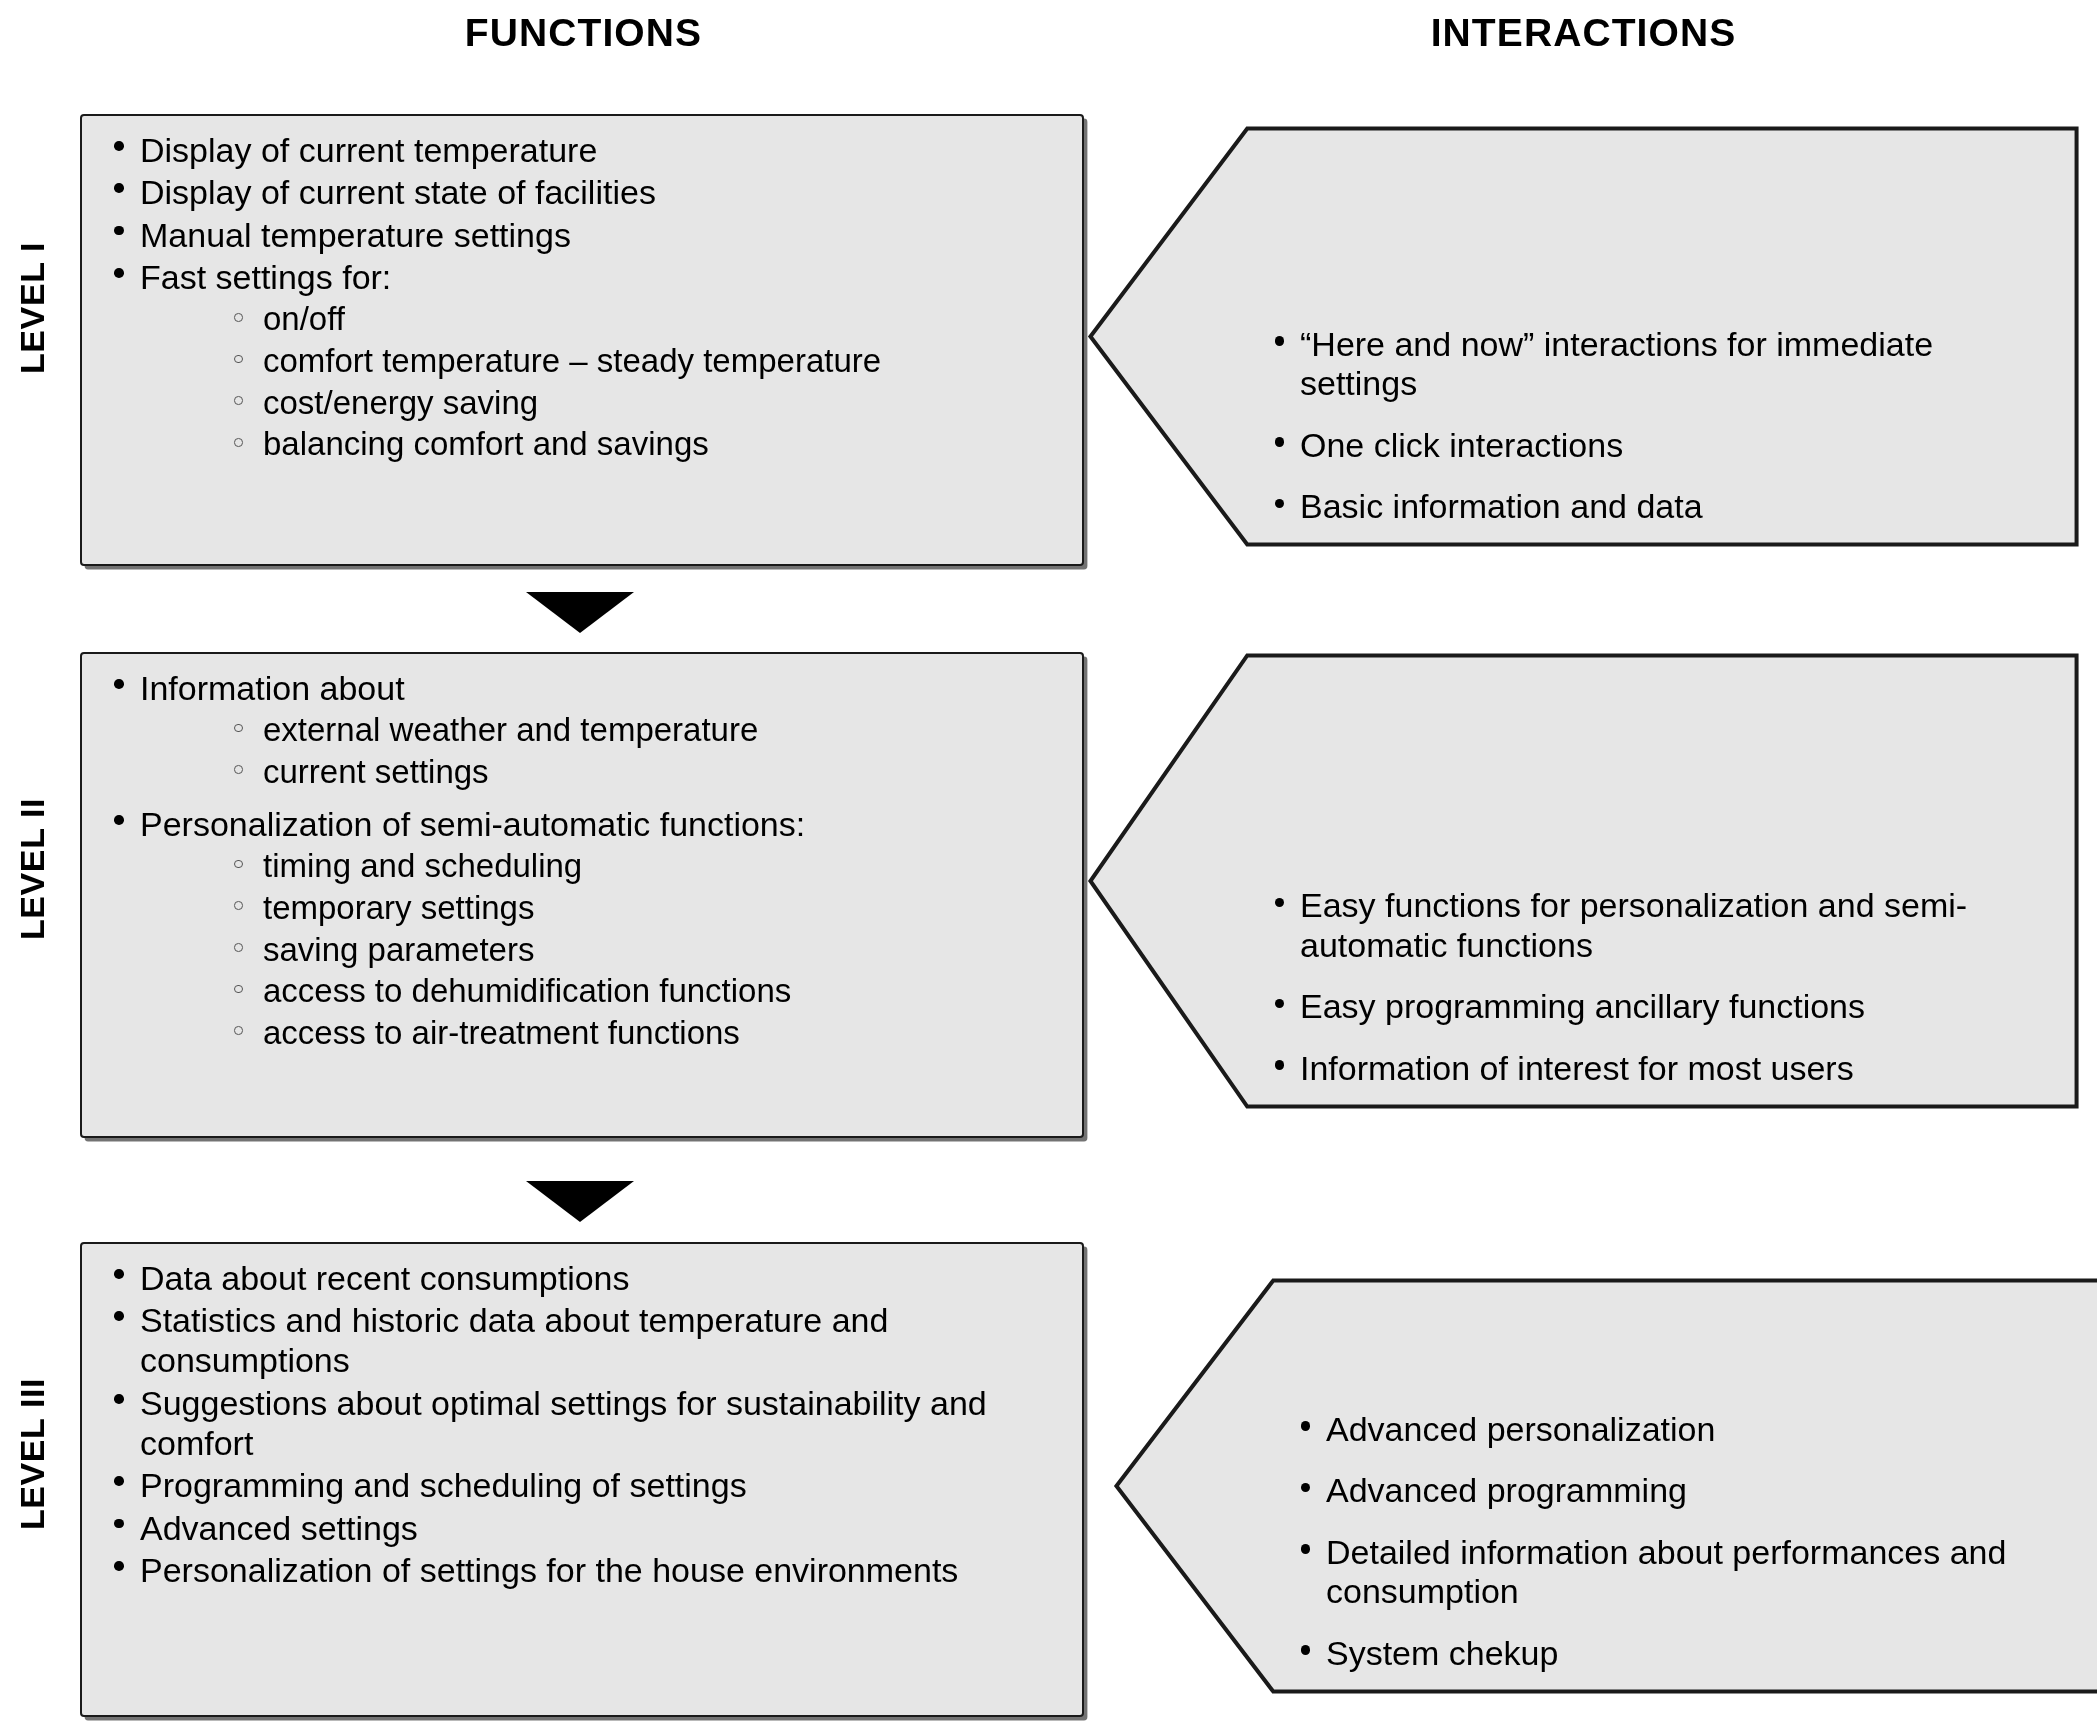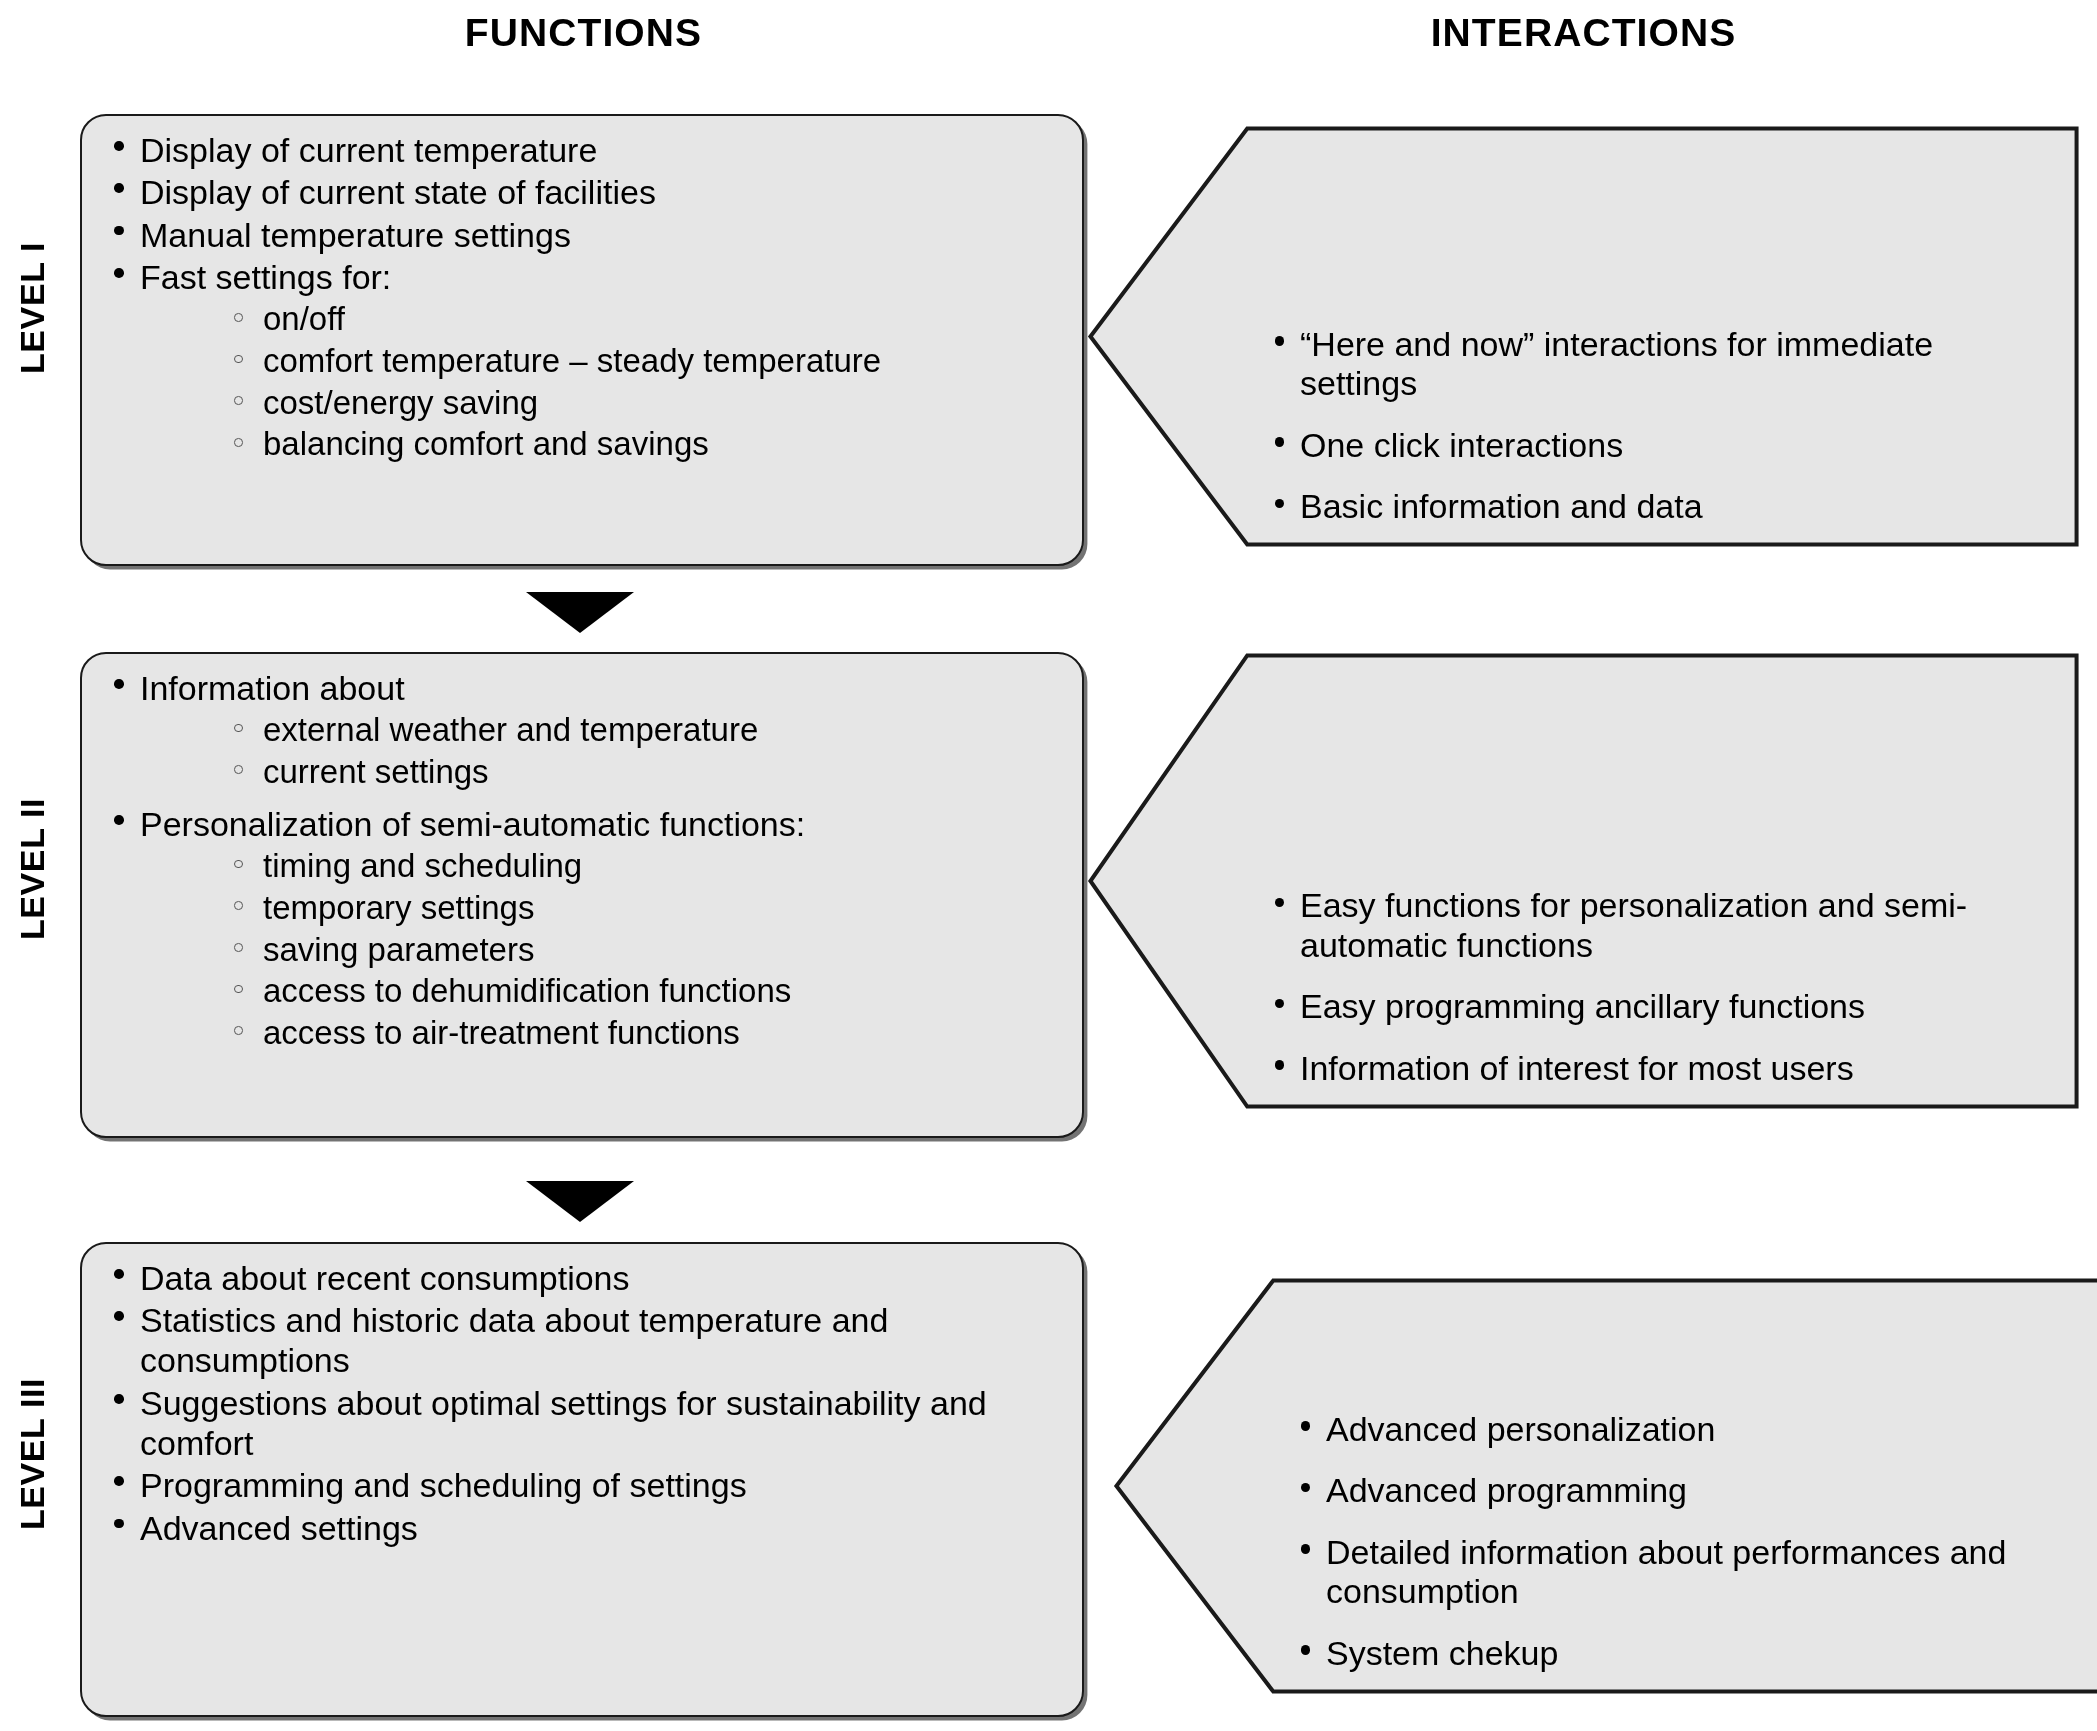--- a/index.html
+++ b/index.html
@@ -49,21 +49,21 @@
   #row-3{ top:1242px; height:475px; }
 
   
   .fn-box{
     position:absolute;
     left:80px;
     width:1004px;
     box-sizing:border-box;
     background:#e6e6e6;
     border:2.9px solid #1a1a1a;
-    border-radius:26px;
+    border-radius:4px;
     box-shadow:4px 4px 0 -0.6px rgba(0,0,0,0.55);
     padding:13.7px 19.5px 13.7px 25px;
   }
   #fn-box-1{ top:0; height:452px; }
   #fn-box-2{ top:0; height:486px; }
   #fn-box-3{ top:0; height:475px; }
 
   ul.lvl1, ul.lvl2{ list-style:none; margin:0; padding:0; }
 
   ul.lvl1 > li{
@@ -320,20 +320,24 @@
         <span class="cont">Suggestions about optimal settings for sustainability and comfort</span>
       </li>
       <li>
         <span class="b1"></span>
         <span class="cont">Programming and scheduling of settings</span>
       </li>
       <li>
         <span class="b1"></span>
         <span class="cont">Advanced settings</span>
       </li>
+      <li>
+        <span class="b1"></span>
+        <span class="cont">Personalization of settings for the house environments</span>
+      </li>
     </ul>
   </div>
 
   <div class="pent-wrap" id="pent-3">
     <svg viewBox="0 0 1735 730" preserveAspectRatio="none">
       <polygon points="280,6 1729,6 1729,724 280,724 6,365" fill="#e6e6e6" stroke="#1a1a1a" stroke-width="7"></polygon>
     </svg>
     <div class="pent-content">
       <ul>
         <li>

